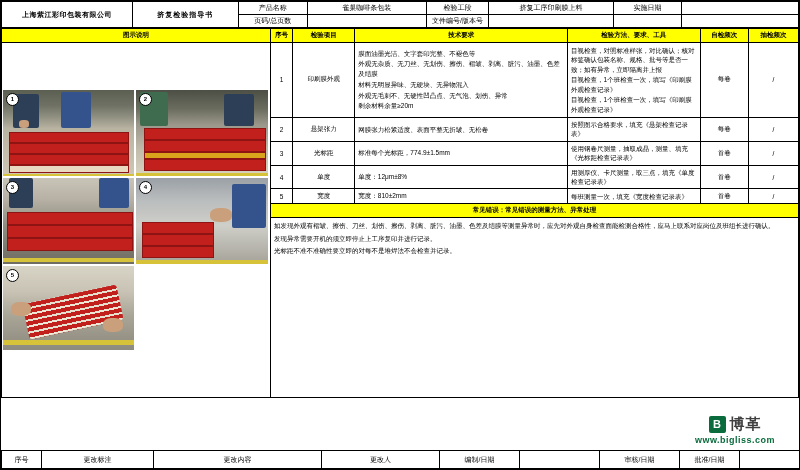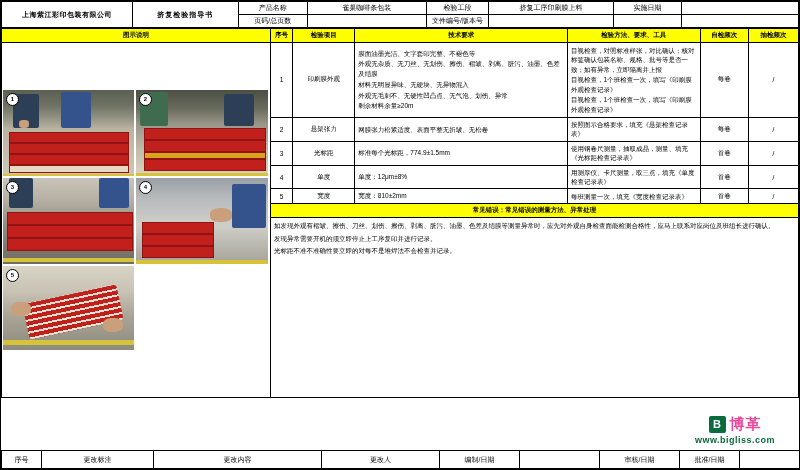--- a/index.html
+++ b/index.html
@@ -63,21 +63,21 @@
   
   .foot{width:798px;table-layout:fixed;}
   .foot td{border:1px solid #000;font-size:7px;text-align:center;padding:2px 0;height:13px;}
   
   .logo-wrap{position:absolute;right:4px;bottom:24px;width:120px;text-align:center;}
   .logo-row{display:flex;align-items:center;justify-content:center;gap:4px;}
   .logo-mark{
     width:17px;height:17px;background:#0a6b3d;color:#fff;font-weight:bold;
     font-size:11px;line-height:17px;text-align:center;border-radius:2px;
   }
-  .logo-cn{font-size:15px;font-weight:bold;color:#ec4899;letter-spacing:1px;}
+  .logo-cn{font-size:15px;font-weight:bold;color:#404040;letter-spacing:1px;}
   .logo-url{font-size:9px;color:#0a6b3d;font-weight:bold;margin-top:1px;letter-spacing:0.5px;}
 </style>
 </head>
 <body>
 
 <div class="page">
 
   <table class="hdr">
     <tbody>
         <tr>

